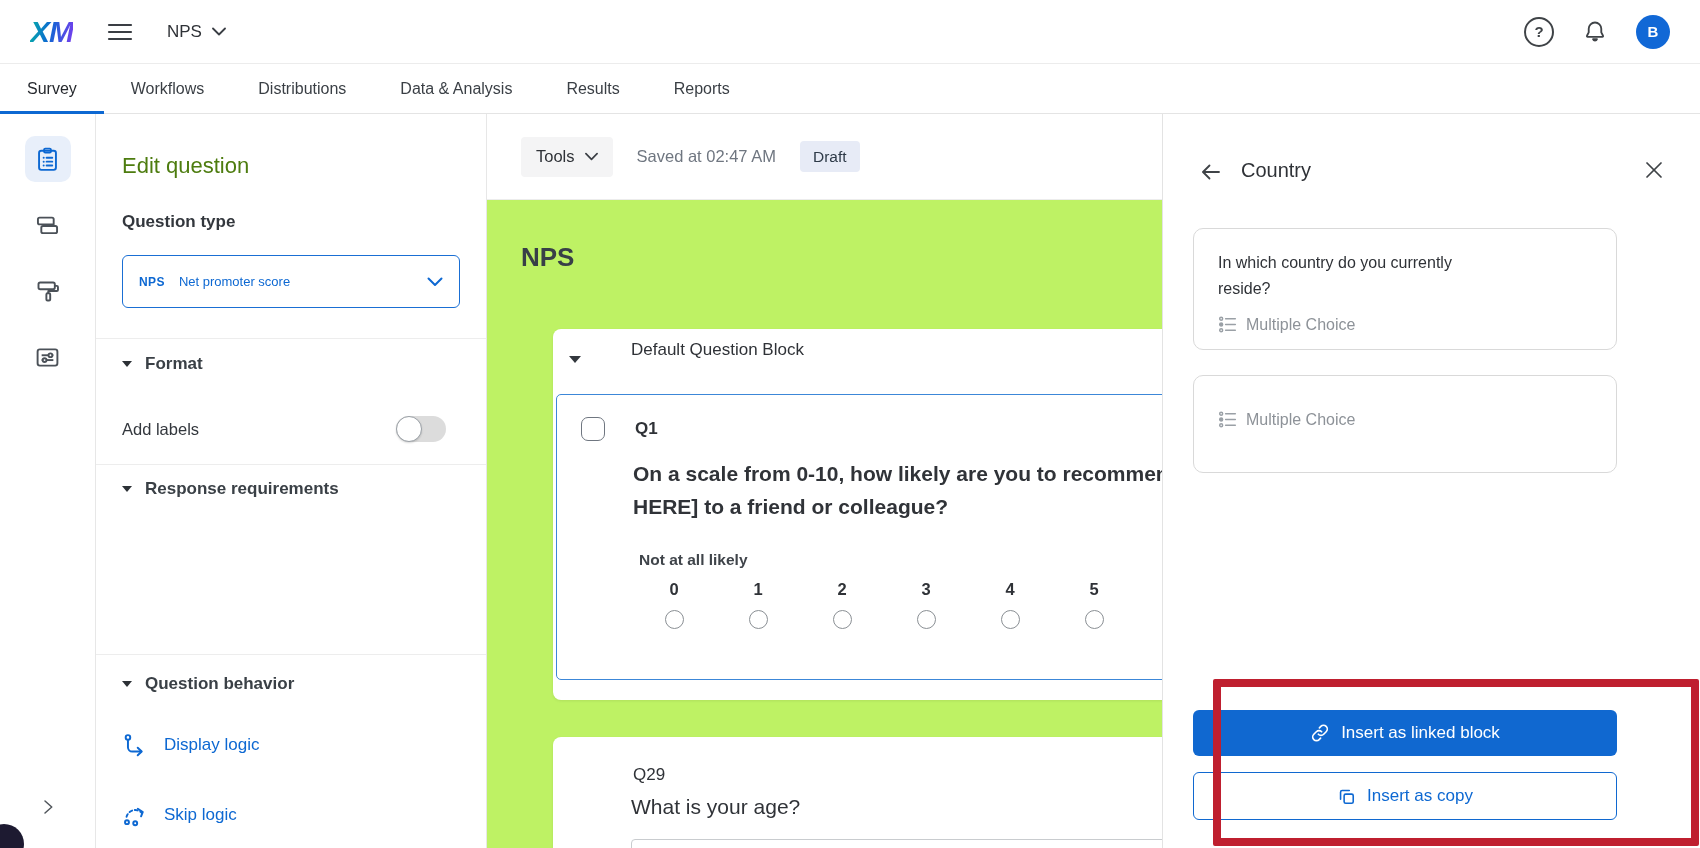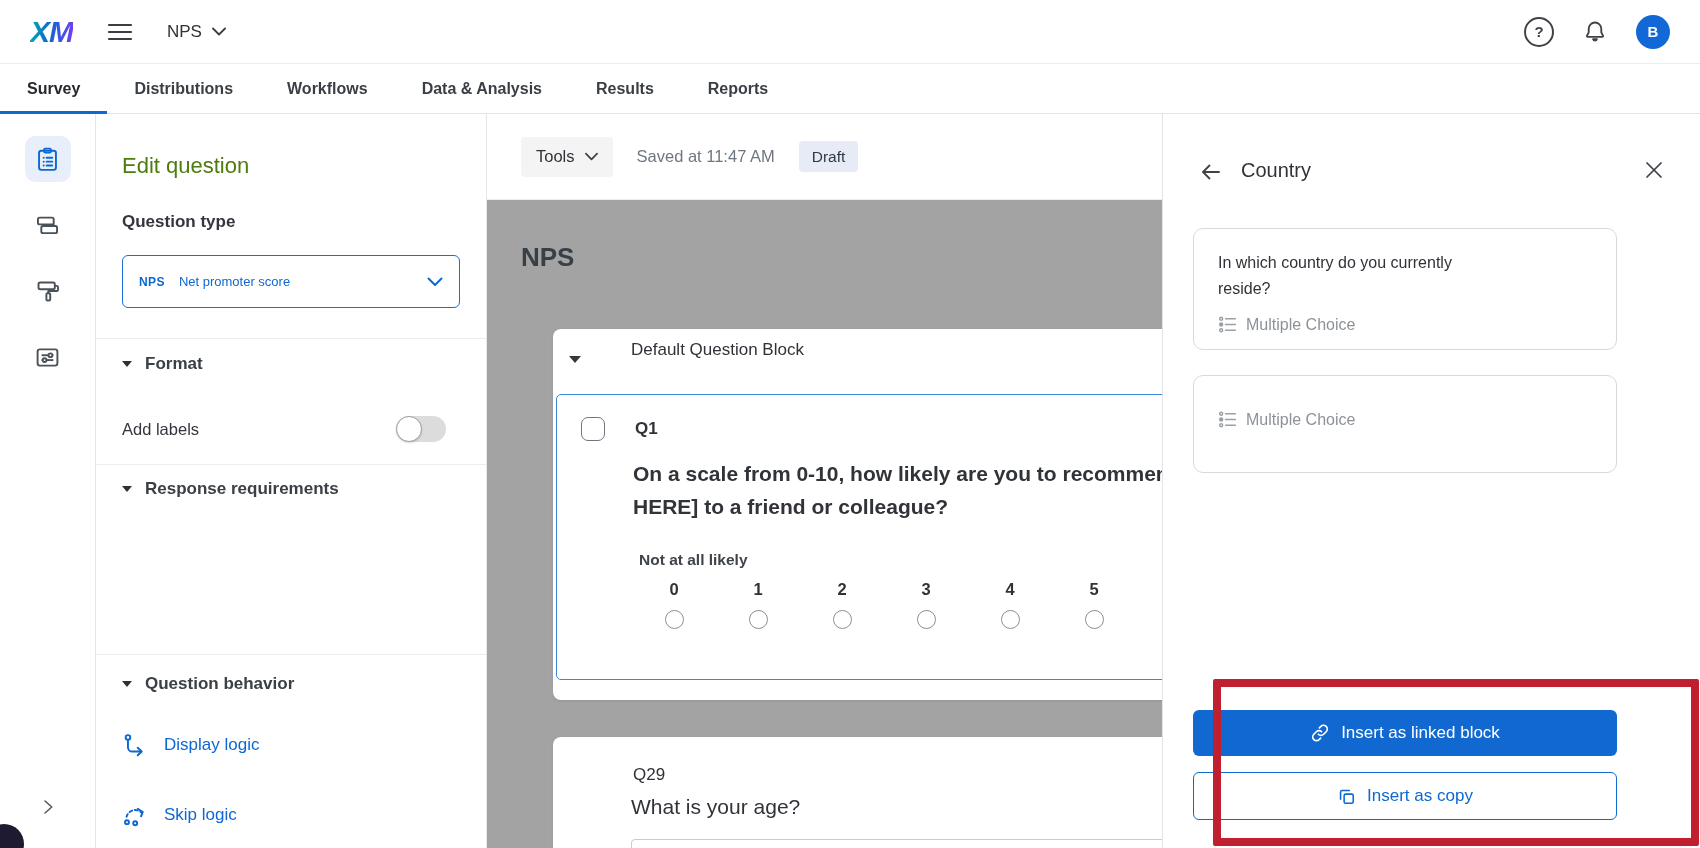--- a/index.html
+++ b/index.html
@@ -21,21 +21,21 @@
   .hamburger { width:26px; cursor:pointer; margin-right:34px; }
   .proj-switch { display:flex; align-items:center; gap:10px; font-size:17px; color:#2f3237; cursor:pointer; }
   .header-right { margin-left:auto; display:flex; align-items:center; gap:28px; }
   .help-btn { width:30px; height:30px; border-radius:50%; border:2px solid #3f4347;
     display:flex; align-items:center; justify-content:center; font-size:15px; font-weight:700; color:#3f4347; cursor:pointer; }
   .avatar { width:34px; height:34px; border-radius:50%; background:#1168d6; color:#fff;
     display:flex; align-items:center; justify-content:center; font-size:15px; font-weight:700; cursor:pointer; }
 
   
   .tabbar { position:absolute; top:64px; left:0; right:0; height:50px;
-    display:flex; align-items:stretch; background:#fff; border-bottom:1px solid #e4e4e4;font-weight:bold; }
+    display:flex; align-items:stretch; background:#fff; border-bottom:1px solid #e4e4e4; }
   .tab { display:flex; align-items:center; padding:0 27px; font-size:16px; color:#3a3f45;
     position:relative; cursor:pointer; }
   .tab.active { color:#26292e; }
   .tab.active::after { content:""; position:absolute; left:0; right:0; bottom:-1px; height:3px; background:#0d68d2; }
 
   
   .bodyrow { position:absolute; top:114px; left:0; right:0; bottom:0; display:flex; }
 
   
   .rail { width:96px; border-right:1px solid #e7e7e7; position:relative;
@@ -61,21 +61,21 @@
   .sect-head .tri { width:0; height:0; border-left:5.5px solid transparent; border-right:5.5px solid transparent; border-top:6.5px solid #2c3136; }
   .sect-head .sect-label { font-size:17px; font-weight:700; color:#3a4046; }
   .toggle-row { position:absolute; left:26px; right:40px; display:flex; align-items:center; justify-content:space-between; }
   .toggle-label { font-size:16.5px; color:#33373d; }
   .toggle { width:50px; height:26px; border-radius:13px; background:#dcdcdc; position:relative; cursor:pointer; flex:none; }
   .toggle .knob { position:absolute; left:0; top:0; width:26px; height:26px; border-radius:50%;
     background:#fff; border:1px solid #9aa0a6; box-shadow:0 1px 2px rgba(0,0,0,.15); }
   .logic-link { position:absolute; left:26px; display:flex; align-items:center; gap:16px; color:#0d68d2; font-size:17px; cursor:pointer; }
 
   
-  .main { flex:1; background:#a3a3a3; position:relative; overflow:hidden; }
+  .main { flex:1; background:#bef264; position:relative; overflow:hidden; }
   .toolbar { height:86px; background:#fff; border-bottom:1px solid #ececec;
     display:flex; align-items:center; padding-left:34px; gap:24px; }
   .tools-btn { height:40px; background:#f4f4f5; border-radius:4px; display:flex; align-items:center;
     gap:10px; padding:0 15px; font-size:16.5px; color:#2f3237; cursor:pointer; }
   .saved-text { font-size:16.5px; color:#6f7680; }
   .draft-badge { height:31px; background:#e7ebf6; border-radius:4px; display:flex; align-items:center;
     padding:0 13px; font-size:15.5px; color:#2e3a48; }
   .nps-title { position:absolute; left:34px; top:128px; font-size:26px; font-weight:600; color:#383f47; }
 
   .block-card { position:absolute; left:66px; top:215px; width:800px; height:371px;
@@ -146,22 +146,22 @@
         <path d="M12 3.2a5.8 5.8 0 0 0-5.8 5.8v3.4l-1.6 3.1a.7.7 0 0 0 .6 1h13.6a.7.7 0 0 0 .6-1l-1.6-3.1V9A5.8 5.8 0 0 0 12 3.2z"></path>
         <path d="M10.2 18.6a1.9 1.9 0 0 0 3.6 0z" fill="#3f4347"></path>
       </svg>
     </div>
     <div class="avatar">B</div>
   </div>
 </div>
 
 <div class="tabbar">
   <div class="tab active">Survey</div>
+  <div class="tab">Workflows</div>
   <div class="tab">Distributions</div>
-  <div class="tab">Workflows</div>
   <div class="tab">Data &amp; Analysis</div>
   <div class="tab">Results</div>
   <div class="tab">Reports</div>
 </div>
 
 <div class="bodyrow">
 
   <div class="rail">
     <div class="rail-item active">
       <span>
@@ -272,21 +272,21 @@
   </div>
 
   <div class="main">
     <div class="toolbar">
       <div class="tools-btn">
         <span>Tools</span>
         <svg width="13" height="9" viewBox="0 0 14 9" fill="none" stroke="#3a3e44" stroke-width="1.8" stroke-linecap="round" stroke-linejoin="round">
             <polyline points="1,1.5 7,7.5 13,1.5"></polyline>
           </svg>
       </div>
-      <div class="saved-text">Saved at 11:47 AM</div>
+      <div class="saved-text">Saved at 02:47 AM</div>
       <div class="draft-badge">Draft</div>
     </div>
 
     <div class="nps-title">NPS</div>
 
     <div class="block-card">
       <span class="collapse-tri"></span>
       <div class="block-title">Default Question Block</div>
 
       <div class="q-selected">

